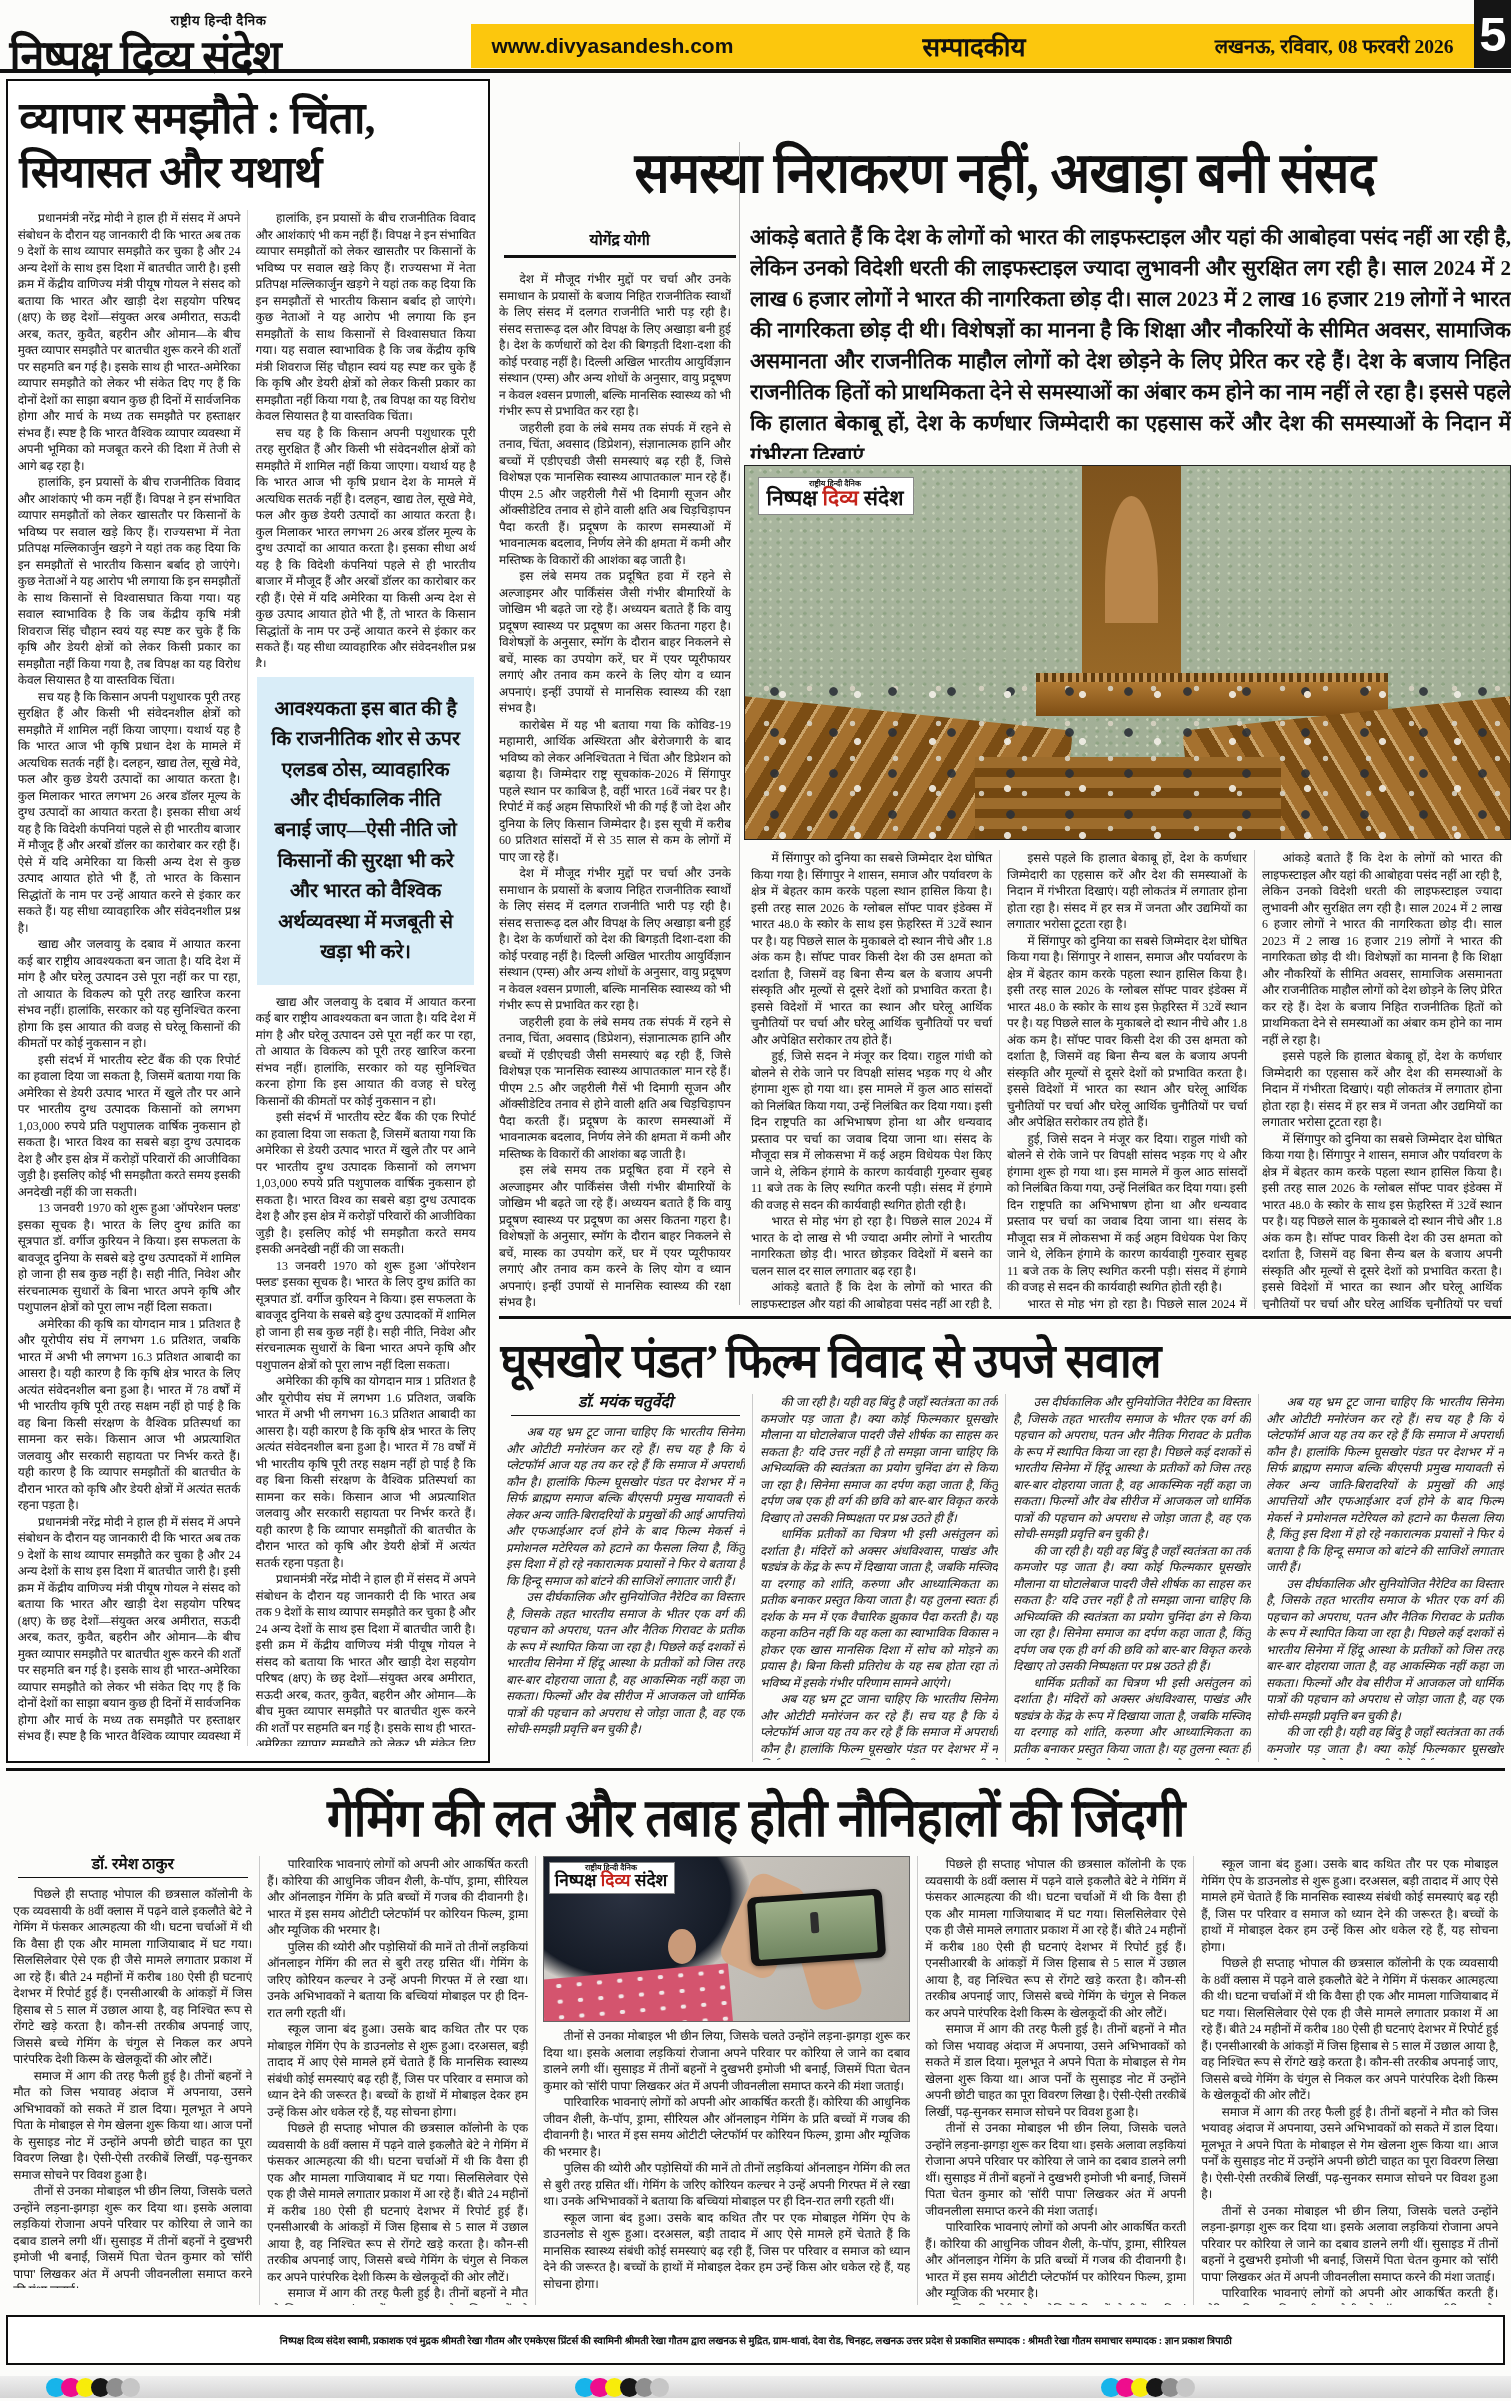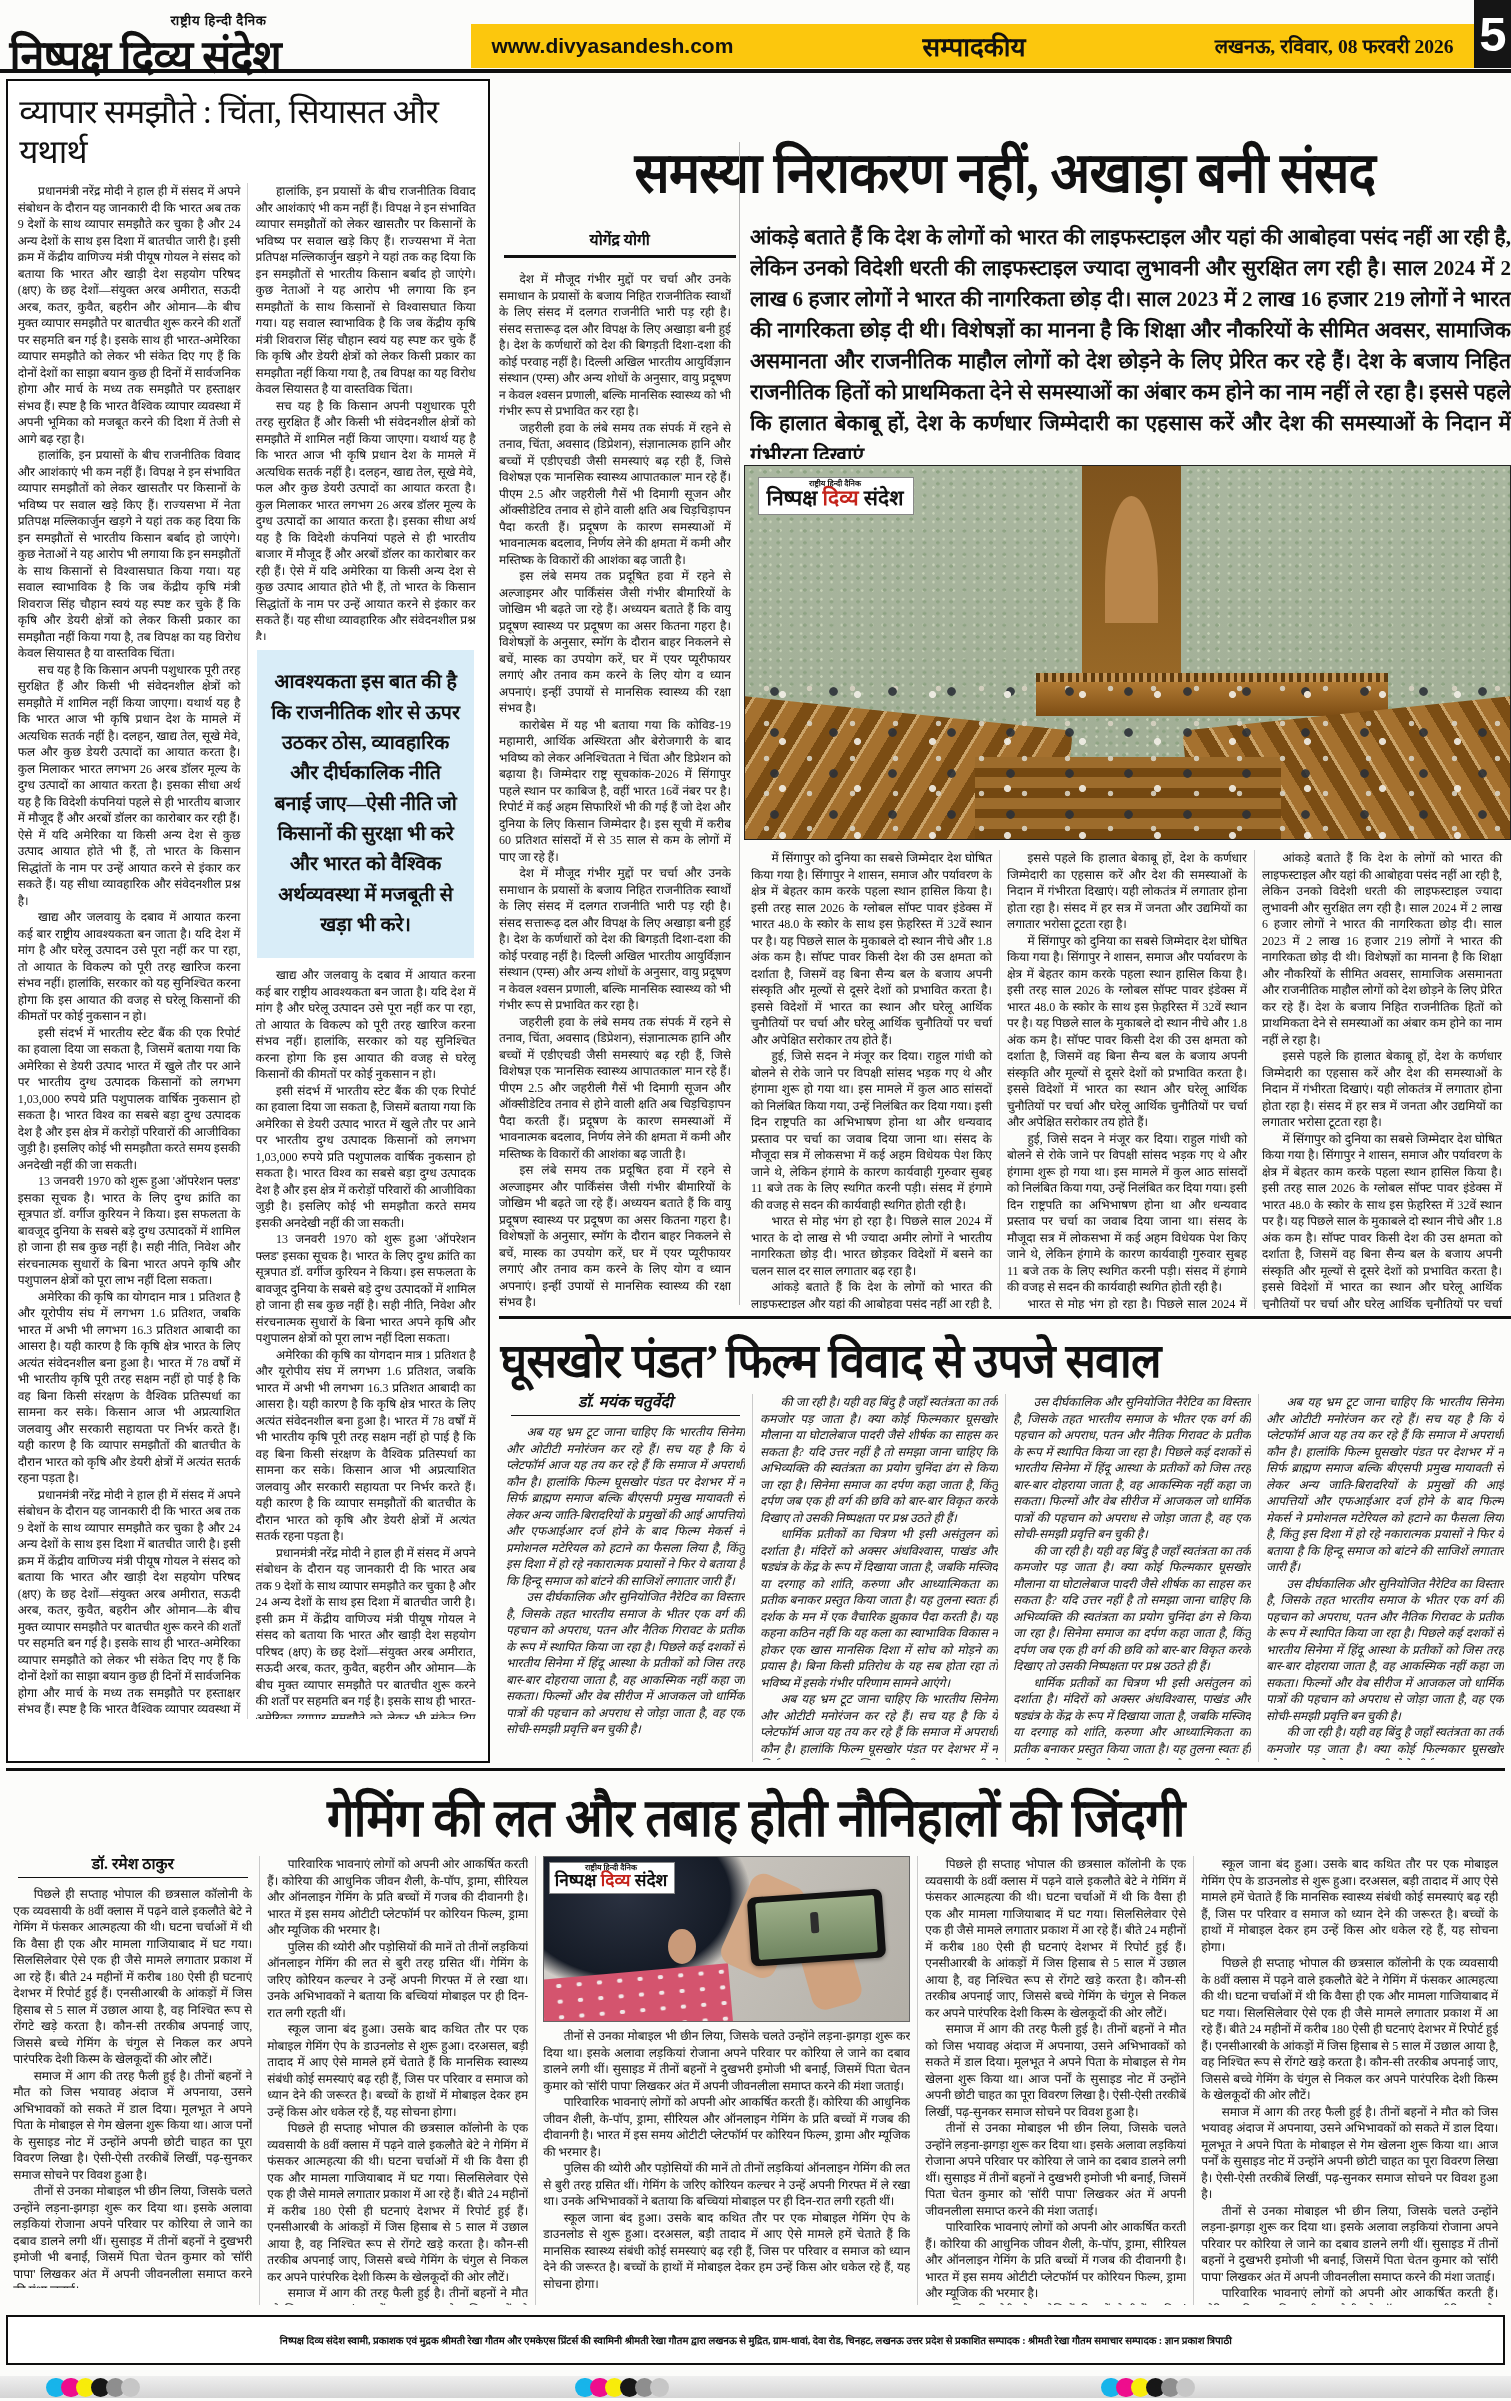--- a/index.html
+++ b/index.html
@@ -22,21 +22,21 @@
 
   
   p { text-indent:20.4px; text-align:justify; }
   .bodytext { font-size:12px; line-height:16.5px; }
   .col { overflow:hidden; }
   .byline { text-align:center; font-weight:700; font-size:15.7px; padding-bottom:4.7px; border-bottom:3.1px solid #111; margin:0 4.7px 7.9px 4.7px; }
   .byline.thin { border-bottom:1.6px solid #111; }
 
   
   .art-trade { position:absolute; left:6.3px; top:79px; width:484px; height:1684px; border:2.4px solid #0d0d0d; background:#fff; padding:7.9px 9.4px; }
-  .art-trade h1 { font-size:33px; line-height:1.22; font-weight:400; letter-spacing:-0.8px; margin:3.1px 0 11px 1.6px; }
+  .art-trade h1 { font-size:44px; line-height:1.22; font-weight:700; letter-spacing:-0.8px; margin:3.1px 0 11px 1.6px; }
   .art-trade .cols { display:flex; }
   .art-trade .cA { width:229px; height:1533px; padding-right:6.3px; }
   .art-trade .cBwrap { width:229px; border-left:0.8px solid #cfcfcf; padding-left:7.9px; }
   .art-trade .cB1 { height:457px; }
   .art-trade .quote { background:#d9edf8; margin:9.4px 1.6px; padding:17.3px 12.6px; font-size:19.6px; line-height:1.55; font-weight:700; text-align:center; }
   .art-trade .cB2 { height:752px; }
 
   
   .art-parl { position:absolute; left:499px; top:79px; width:1012px; height:1234px; }
   .art-parl h1 { position:absolute; left:0; right:0; top:55px; text-align:center; font-size:52px; font-weight:700; letter-spacing:-0.8px; transform:scaleY(1.08); white-space:nowrap; }
@@ -142,21 +142,21 @@
         <p>इसी संदर्भ में भारतीय स्टेट बैंक की एक रिपोर्ट का हवाला दिया जा सकता है, जिसमें बताया गया कि अमेरिका से डेयरी उत्पाद भारत में खुले तौर पर आने पर भारतीय दुग्ध उत्पादक किसानों को लगभग 1,03,000 रुपये प्रति पशुपालक वार्षिक नुकसान हो सकता है। भारत विश्व का सबसे बड़ा दुग्ध उत्पादक देश है और इस क्षेत्र में करोड़ों परिवारों की आजीविका जुड़ी है। इसलिए कोई भी समझौता करते समय इसकी अनदेखी नहीं की जा सकती।</p>
         <p>13 जनवरी 1970 को शुरू हुआ 'ऑपरेशन फ्लड' इसका सूचक है। भारत के लिए दुग्ध क्रांति का सूत्रपात डॉ. वर्गीज कुरियन ने किया। इस सफलता के बावजूद दुनिया के सबसे बड़े दुग्ध उत्पादकों में शामिल हो जाना ही सब कुछ नहीं है। सही नीति, निवेश और संरचनात्मक सुधारों के बिना भारत अपने कृषि और पशुपालन क्षेत्रों को पूरा लाभ नहीं दिला सकता।</p>
         <p>अमेरिका की कृषि का योगदान मात्र 1 प्रतिशत है और यूरोपीय संघ में लगभग 1.6 प्रतिशत, जबकि भारत में अभी भी लगभग 16.3 प्रतिशत आबादी का आसरा है। यही कारण है कि कृषि क्षेत्र भारत के लिए अत्यंत संवेदनशील बना हुआ है। भारत में 78 वर्षों में भी भारतीय कृषि पूरी तरह सक्षम नहीं हो पाई है कि वह बिना किसी संरक्षण के वैश्विक प्रतिस्पर्धा का सामना कर सके। किसान आज भी अप्रत्याशित जलवायु और सरकारी सहायता पर निर्भर करते हैं। यही कारण है कि व्यापार समझौतों की बातचीत के दौरान भारत को कृषि और डेयरी क्षेत्रों में अत्यंत सतर्क रहना पड़ता है।</p>
         <p>प्रधानमंत्री नरेंद्र मोदी ने हाल ही में संसद में अपने संबोधन के दौरान यह जानकारी दी कि भारत अब तक 9 देशों के साथ व्यापार समझौते कर चुका है और 24 अन्य देशों के साथ इस दिशा में बातचीत जारी है। इसी क्रम में केंद्रीय वाणिज्य मंत्री पीयूष गोयल ने संसद को बताया कि भारत और खाड़ी देश सहयोग परिषद (क्षए) के छह देशों—संयुक्त अरब अमीरात, सऊदी अरब, कतर, कुवैत, बहरीन और ओमान—के बीच मुक्त व्यापार समझौते पर बातचीत शुरू करने की शर्तों पर सहमति बन गई है। इसके साथ ही भारत-अमेरिका व्यापार समझौते को लेकर भी संकेत दिए गए हैं कि दोनों देशों का साझा बयान कुछ ही दिनों में सार्वजनिक होगा और मार्च के मध्य तक समझौते पर हस्ताक्षर संभव हैं। स्पष्ट है कि भारत वैश्विक व्यापार व्यवस्था में अपनी भूमिका को मजबूत करने की दिशा में तेजी से आगे बढ़ रहा है।</p>
       </div>
     <div class="cBwrap">
       <div class="cB1 col">
           <p>हालांकि, इन प्रयासों के बीच राजनीतिक विवाद और आशंकाएं भी कम नहीं हैं। विपक्ष ने इन संभावित व्यापार समझौतों को लेकर खासतौर पर किसानों के भविष्य पर सवाल खड़े किए हैं। राज्यसभा में नेता प्रतिपक्ष मल्लिकार्जुन खड़गे ने यहां तक कह दिया कि इन समझौतों से भारतीय किसान बर्बाद हो जाएंगे। कुछ नेताओं ने यह आरोप भी लगाया कि इन समझौतों के साथ किसानों से विश्वासघात किया गया। यह सवाल स्वाभाविक है कि जब केंद्रीय कृषि मंत्री शिवराज सिंह चौहान स्वयं यह स्पष्ट कर चुके हैं कि कृषि और डेयरी क्षेत्रों को लेकर किसी प्रकार का समझौता नहीं किया गया है, तब विपक्ष का यह विरोध केवल सियासत है या वास्तविक चिंता।</p>
           <p>सच यह है कि किसान अपनी पशुधारक पूरी तरह सुरक्षित हैं और किसी भी संवेदनशील क्षेत्रों को समझौते में शामिल नहीं किया जाएगा। यथार्थ यह है कि भारत आज भी कृषि प्रधान देश के मामले में अत्यधिक सतर्क नहीं है। दलहन, खाद्य तेल, सूखे मेवे, फल और कुछ डेयरी उत्पादों का आयात करता है। कुल मिलाकर भारत लगभग 26 अरब डॉलर मूल्य के दुग्ध उत्पादों का आयात करता है। इसका सीधा अर्थ यह है कि विदेशी कंपनियां पहले से ही भारतीय बाजार में मौजूद हैं और अरबों डॉलर का कारोबार कर रही हैं। ऐसे में यदि अमेरिका या किसी अन्य देश से कुछ उत्पाद आयात होते भी हैं, तो भारत के किसान सिद्धांतों के नाम पर उन्हें आयात करने से इंकार कर सकते हैं। यह सीधा व्यावहारिक और संवेदनशील प्रश्न है।</p>
         </div>
-      <div class="quote">आवश्यकता इस बात की है कि राजनीतिक शोर से ऊपर उठकर ठोस, व्यावहारिक और दीर्घकालिक नीति बनाई जाए—ऐसी नीति जो किसानों की सुरक्षा भी करे और भारत को वैश्विक अर्थव्यवस्था में मजबूती से खड़ा भी करे।</div>
+      <div class="quote">आवश्यकता इस बात की है कि राजनीतिक शोर से ऊपर एलडब ठोस, व्यावहारिक और दीर्घकालिक नीति बनाई जाए—ऐसी नीति जो किसानों की सुरक्षा भी करे और भारत को वैश्विक अर्थव्यवस्था में मजबूती से खड़ा भी करे।</div>
       <div class="cB2 col">
           <p>खाद्य और जलवायु के दबाव में आयात करना कई बार राष्ट्रीय आवश्यकता बन जाता है। यदि देश में मांग है और घरेलू उत्पादन उसे पूरा नहीं कर पा रहा, तो आयात के विकल्प को पूरी तरह खारिज करना संभव नहीं। हालांकि, सरकार को यह सुनिश्चित करना होगा कि इस आयात की वजह से घरेलू किसानों की कीमतों पर कोई नुकसान न हो।</p>
           <p>इसी संदर्भ में भारतीय स्टेट बैंक की एक रिपोर्ट का हवाला दिया जा सकता है, जिसमें बताया गया कि अमेरिका से डेयरी उत्पाद भारत में खुले तौर पर आने पर भारतीय दुग्ध उत्पादक किसानों को लगभग 1,03,000 रुपये प्रति पशुपालक वार्षिक नुकसान हो सकता है। भारत विश्व का सबसे बड़ा दुग्ध उत्पादक देश है और इस क्षेत्र में करोड़ों परिवारों की आजीविका जुड़ी है। इसलिए कोई भी समझौता करते समय इसकी अनदेखी नहीं की जा सकती।</p>
           <p>13 जनवरी 1970 को शुरू हुआ 'ऑपरेशन फ्लड' इसका सूचक है। भारत के लिए दुग्ध क्रांति का सूत्रपात डॉ. वर्गीज कुरियन ने किया। इस सफलता के बावजूद दुनिया के सबसे बड़े दुग्ध उत्पादकों में शामिल हो जाना ही सब कुछ नहीं है। सही नीति, निवेश और संरचनात्मक सुधारों के बिना भारत अपने कृषि और पशुपालन क्षेत्रों को पूरा लाभ नहीं दिला सकता।</p>
           <p>अमेरिका की कृषि का योगदान मात्र 1 प्रतिशत है और यूरोपीय संघ में लगभग 1.6 प्रतिशत, जबकि भारत में अभी भी लगभग 16.3 प्रतिशत आबादी का आसरा है। यही कारण है कि कृषि क्षेत्र भारत के लिए अत्यंत संवेदनशील बना हुआ है। भारत में 78 वर्षों में भी भारतीय कृषि पूरी तरह सक्षम नहीं हो पाई है कि वह बिना किसी संरक्षण के वैश्विक प्रतिस्पर्धा का सामना कर सके। किसान आज भी अप्रत्याशित जलवायु और सरकारी सहायता पर निर्भर करते हैं। यही कारण है कि व्यापार समझौतों की बातचीत के दौरान भारत को कृषि और डेयरी क्षेत्रों में अत्यंत सतर्क रहना पड़ता है।</p>
           <p>प्रधानमंत्री नरेंद्र मोदी ने हाल ही में संसद में अपने संबोधन के दौरान यह जानकारी दी कि भारत अब तक 9 देशों के साथ व्यापार समझौते कर चुका है और 24 अन्य देशों के साथ इस दिशा में बातचीत जारी है। इसी क्रम में केंद्रीय वाणिज्य मंत्री पीयूष गोयल ने संसद को बताया कि भारत और खाड़ी देश सहयोग परिषद (क्षए) के छह देशों—संयुक्त अरब अमीरात, सऊदी अरब, कतर, कुवैत, बहरीन और ओमान—के बीच मुक्त व्यापार समझौते पर बातचीत शुरू करने की शर्तों पर सहमति बन गई है। इसके साथ ही भारत-अमेरिका व्यापार समझौते को लेकर भी संकेत दिए गए हैं कि दोनों देशों का साझा बयान कुछ ही दिनों में सार्वजनिक होगा और मार्च के मध्य तक समझौते पर हस्ताक्षर संभव हैं। स्पष्ट है कि भारत वैश्विक व्यापार व्यवस्था में अपनी भूमिका को मजबूत करने की दिशा में तेजी से आगे बढ़ रहा है।</p>
         </div>
     </div>
   </div>
 </div>

